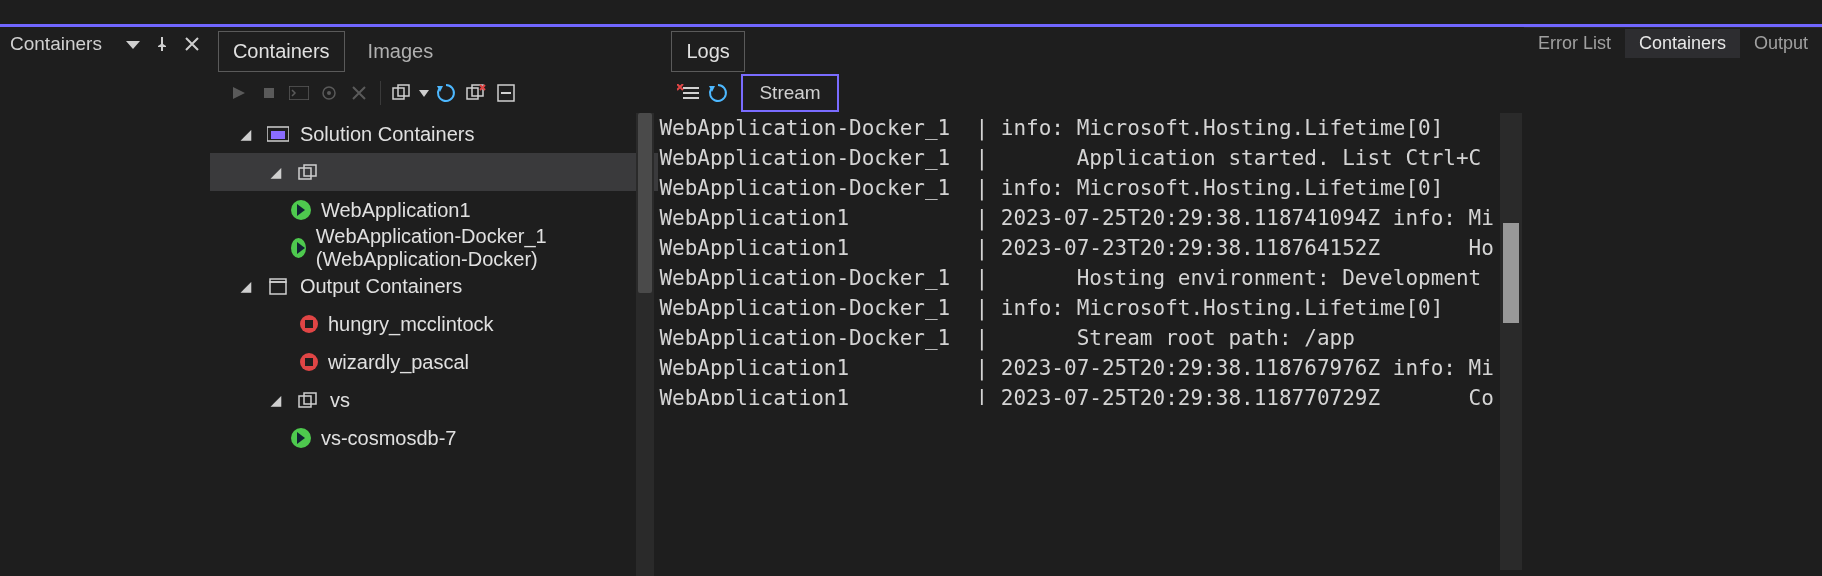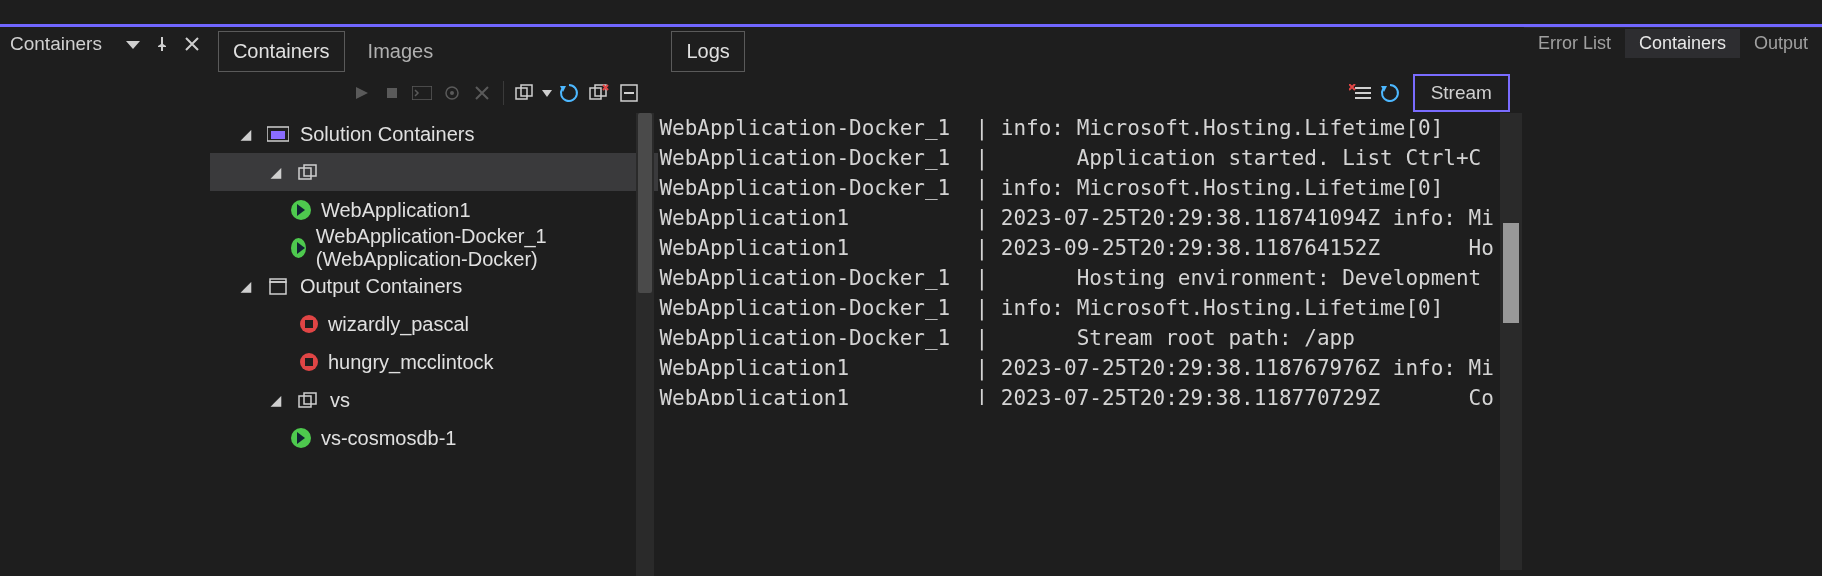--- a/index.html
+++ b/index.html
@@ -82,21 +82,20 @@
     border: 1px solid #5a5a5a;
     color: #e0e0e0;
   }
   
   .toolbar {
     height: 40px;
     display: flex;
     align-items: center;
     padding: 0 14px;
     gap: 0;
-    justify-content: flex-end;
   }
   .tool {
     width: 30px;
     height: 30px;
     display: flex;
     align-items: center;
     justify-content: center;
     color: #808080;
   }
   .tool.enabled { color: #d0d0d0; cursor:pointer; }
@@ -371,40 +370,40 @@
             <svg width="20" height="20">
                 <rect x="2" y="6" width="16" height="12" fill="none" stroke="#d0d0d0" stroke-width="1.5"></rect>
                 <rect x="2" y="3" width="16" height="3" fill="none" stroke="#d0d0d0" stroke-width="1.5"></rect>
               </svg>
           </span>
           <span>Output Containers</span>
         </div>
 
         <div class="tree-row indent-1b">
           <span class="dot-red"></span>
-          <span>wizardly_pascal</span>
+          <span>hungry_mcclintock</span>
         </div>
         <div class="tree-row indent-1b">
           <span class="dot-red"></span>
-          <span>hungry_mcclintock</span>
+          <span>wizardly_pascal</span>
         </div>
 
         <div class="tree-row indent-1">
           <span class="tw">◢</span>
           <span class="tree-icon">
             <svg width="22" height="18">
                 <rect x="2" y="5" width="12" height="11" fill="none" stroke="#d0d0d0" stroke-width="1.5"></rect>
                 <rect x="7" y="2" width="12" height="11" fill="none" stroke="#d0d0d0" stroke-width="1.5"></rect>
               </svg>
           </span>
           <span>vs</span>
         </div>
         <div class="tree-row indent-2">
           <span class="dot-green"></span>
-          <span>vs-cosmosdb-1</span>
+          <span>vs-cosmosdb-7</span>
         </div>
 
         <div class="tree-scroll">
           <div class="thumb"></div>
         </div>
       </div>
     </div>
 
     <div class="right-pane">
       <div class="tab-bar right">
@@ -427,21 +426,21 @@
             </svg>
         </div>
         <div class="stream-box">Stream</div>
       </div>
 
       <div class="log-wrap">
         <div class="log-line">WebApplication-Docker_1  | info: Microsoft.Hosting.Lifetime[0]</div>
         <div class="log-line">WebApplication-Docker_1  |       Application started. List Ctrl+C</div>
         <div class="log-line">WebApplication-Docker_1  | info: Microsoft.Hosting.Lifetime[0]</div>
         <div class="log-line">WebApplication1          | 2023-07-25T20:29:38.118741094Z info: Mi</div>
-        <div class="log-line">WebApplication1          | 2023-09-25T20:29:38.118764152Z       Ho</div>
+        <div class="log-line">WebApplication1          | 2023-07-23T20:29:38.118764152Z       Ho</div>
         <div class="log-line">WebApplication-Docker_1  |       Hosting environment: Development</div>
         <div class="log-line">WebApplication-Docker_1  | info: Microsoft.Hosting.Lifetime[0]</div>
         <div class="log-line">WebApplication-Docker_1  |       Stream root path: /app</div>
         <div class="log-line">WebApplication1          | 2023-07-25T20:29:38.118767976Z info: Mi</div>
         <div class="log-line" style="height:22px; overflow:hidden;">WebApplication1          | 2023-07-25T20:29:38.118770729Z       Co</div>
         <div class="log-scroll-v">
           <div class="track"></div>
         </div>
       </div>
 

